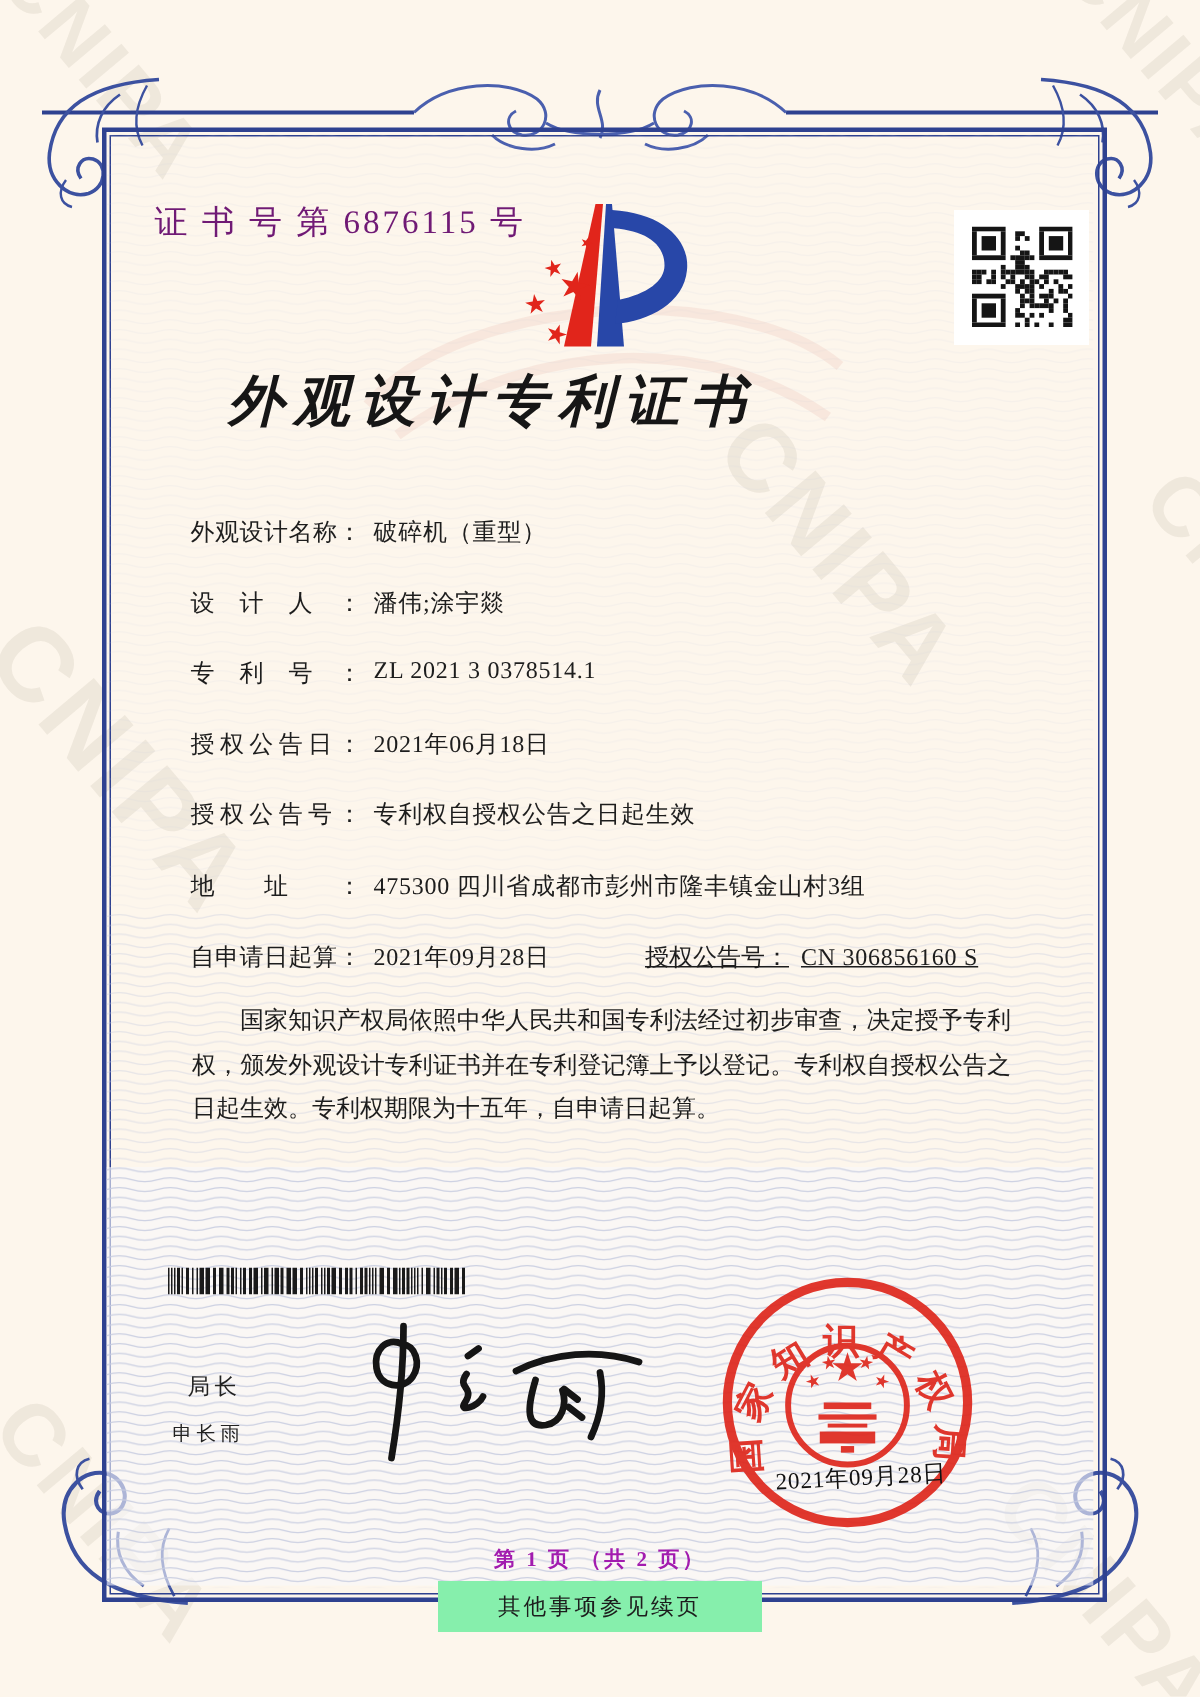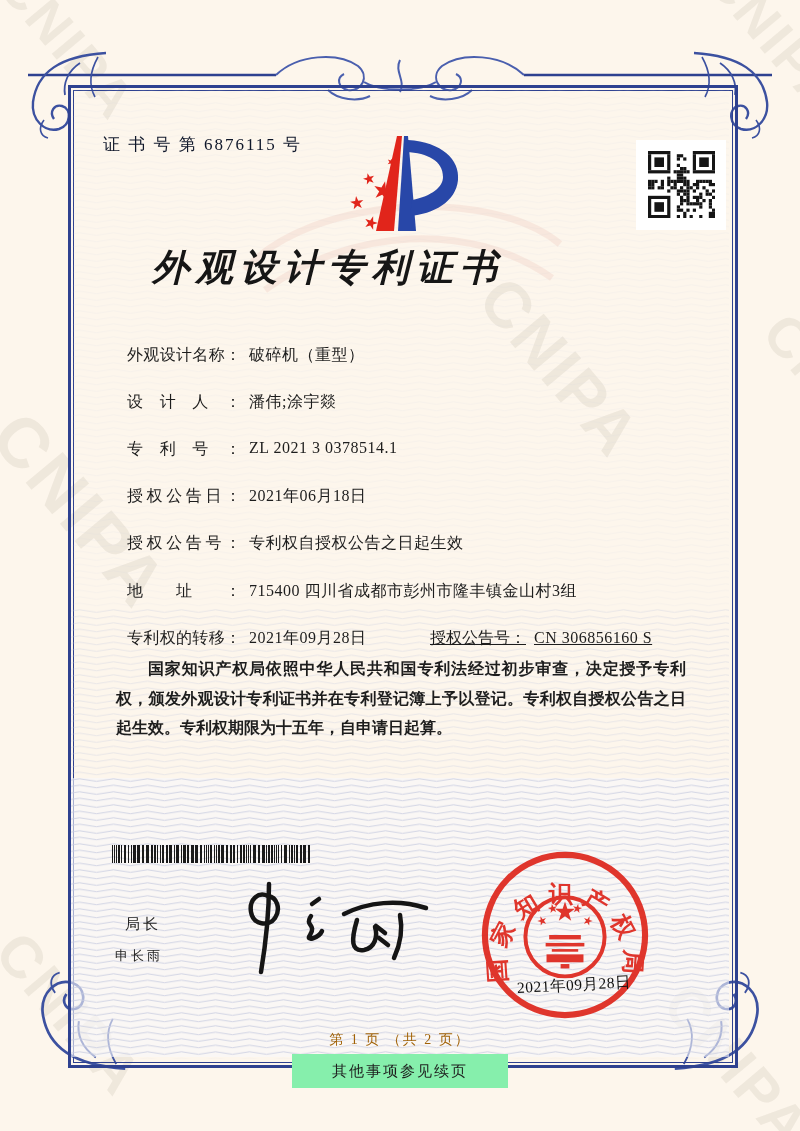--- a/index.html
+++ b/index.html
@@ -16,55 +16,55 @@
   .orn{position:absolute;z-index:1;}
 
   
   .frame{position:absolute;left:68px;top:85px;width:664px;height:977px;
          border:3px solid #2e4190;z-index:1;}
   .frame:after{content:"";position:absolute;left:2px;top:2px;right:2px;bottom:2px;
          border:1px solid #2e4190;}
 
   .waves{position:absolute;left:71px;top:88px;z-index:1;}
 
-  .cert-no{position:absolute;left:103px;top:133px;font-size:17px;letter-spacing:2px;
-           color:#0f172a;z-index:3;}
+  .cert-no{position:absolute;left:103px;top:133px;font-size:22px;letter-spacing:2px;
+           color:#701a75;z-index:3;}
 
   .logo{position:absolute;left:336px;top:131px;z-index:3;}
   .title-swirl{position:absolute;left:230px;top:178px;z-index:2;}
 
   .qr-box{position:absolute;left:636px;top:140px;width:90px;height:90px;background:#fff;z-index:3;}
   .qr-box svg{position:absolute;left:12px;top:11px;}
 
   .title{position:absolute;left:0;top:243px;width:656px;text-align:center;
          font-size:37px;font-weight:bold;letter-spacing:7px;color:#161616;z-index:3;font-style:italic;}
 
   .fields{position:absolute;left:112px;top:337px;width:580px;z-index:3;font-size:16px;}
   .frow{position:absolute;left:0;white-space:nowrap;color:#1d1d1d;}
   .flabel{display:inline-block;width:114px;text-align:justify;text-align-last:justify;
           vertical-align:top;margin-left:15px;}
   .fval{margin-left:8px;letter-spacing:0.5px;}
   .fpair2{position:absolute;left:318px;top:0;text-decoration:underline;}
 
   .paras{position:absolute;left:112px;top:650px;width:578px;font-size:16px;
          line-height:29.5px;text-align:justify;color:#1d1d1d;z-index:3;}
-  .paras p{margin:4px;text-indent:2em;font-weight:bold;}
+  .paras p{margin:16px;text-indent:2em;}
 
   .barcode{position:absolute;left:110px;top:845px;z-index:3;}
 
   .director-label{position:absolute;left:115px;top:915px;font-size:15px;letter-spacing:3px;z-index:4;margin-left:10px;}
   .director-name{position:absolute;left:115px;top:947px;font-size:13px;letter-spacing:3px;z-index:4;}
   .signature{position:absolute;left:228px;top:878px;z-index:4;}
 
   .seal{position:absolute;left:477px;top:847px;z-index:4;}
   .seal-date{position:absolute;left:494px;top:975px;width:160px;text-align:center;
              font-size:15.5px;color:#111;letter-spacing:0.5px;transform:rotate(-3deg);z-index:5;}
 
   .page-num{position:absolute;left:0;top:1031px;width:800px;text-align:center;
-            font-size:14px;letter-spacing:2px;color:#a16207;z-index:3;}
+            font-size:14px;letter-spacing:2px;color:#a21caf;z-index:3;font-weight:bold;}
 
   .cont-band{position:absolute;left:292px;top:1054px;width:216px;height:34px;background:#86efac;
              z-index:2;display:flex;align-items:center;justify-content:center;}
   .cont-text{font-size:15px;letter-spacing:2px;color:#1d1d1d;}
 </style>
 </head>
 <body>
 
 <div class="page">
 
@@ -286,24 +286,24 @@
     <div class="frow" style="top:102px">
       <span class="flabel">专利号：</span><span class="fval">ZL 2021 3 0378514.1</span>
     </div>
     <div class="frow" style="top:149px">
       <span class="flabel">授权公告日：</span><span class="fval">2021年06月18日</span>
     </div>
     <div class="frow" style="top:196px">
       <span class="flabel">授权公告号：</span><span class="fval">专利权自授权公告之日起生效</span>
     </div>
     <div class="frow" style="top:244px">
-      <span class="flabel">地址：</span><span class="fval">715400 四川省成都市彭州市隆丰镇金山村3组</span>
+      <span class="flabel">地址：</span><span class="fval">475300 四川省成都市彭州市隆丰镇金山村3组</span>
     </div>
     <div class="frow" style="top:291px">
-      <span class="flabel">专利权的转移：</span><span class="fval">2021年09月28日</span>
+      <span class="flabel">自申请日起算：</span><span class="fval">2021年09月28日</span>
       <span class="fpair2">
         <span>授权公告号：</span><span class="fval">CN 306856160 S</span>
       </span>
     </div>
   </div>
 
   <div class="paras">
     <p>国家知识产权局依照中华人民共和国专利法经过初步审查，决定授予专利权，颁发外观设计专利证书并在专利登记簿上予以登记。专利权自授权公告之日起生效。专利权期限为十五年，自申请日起算。</p>
   </div>
 

